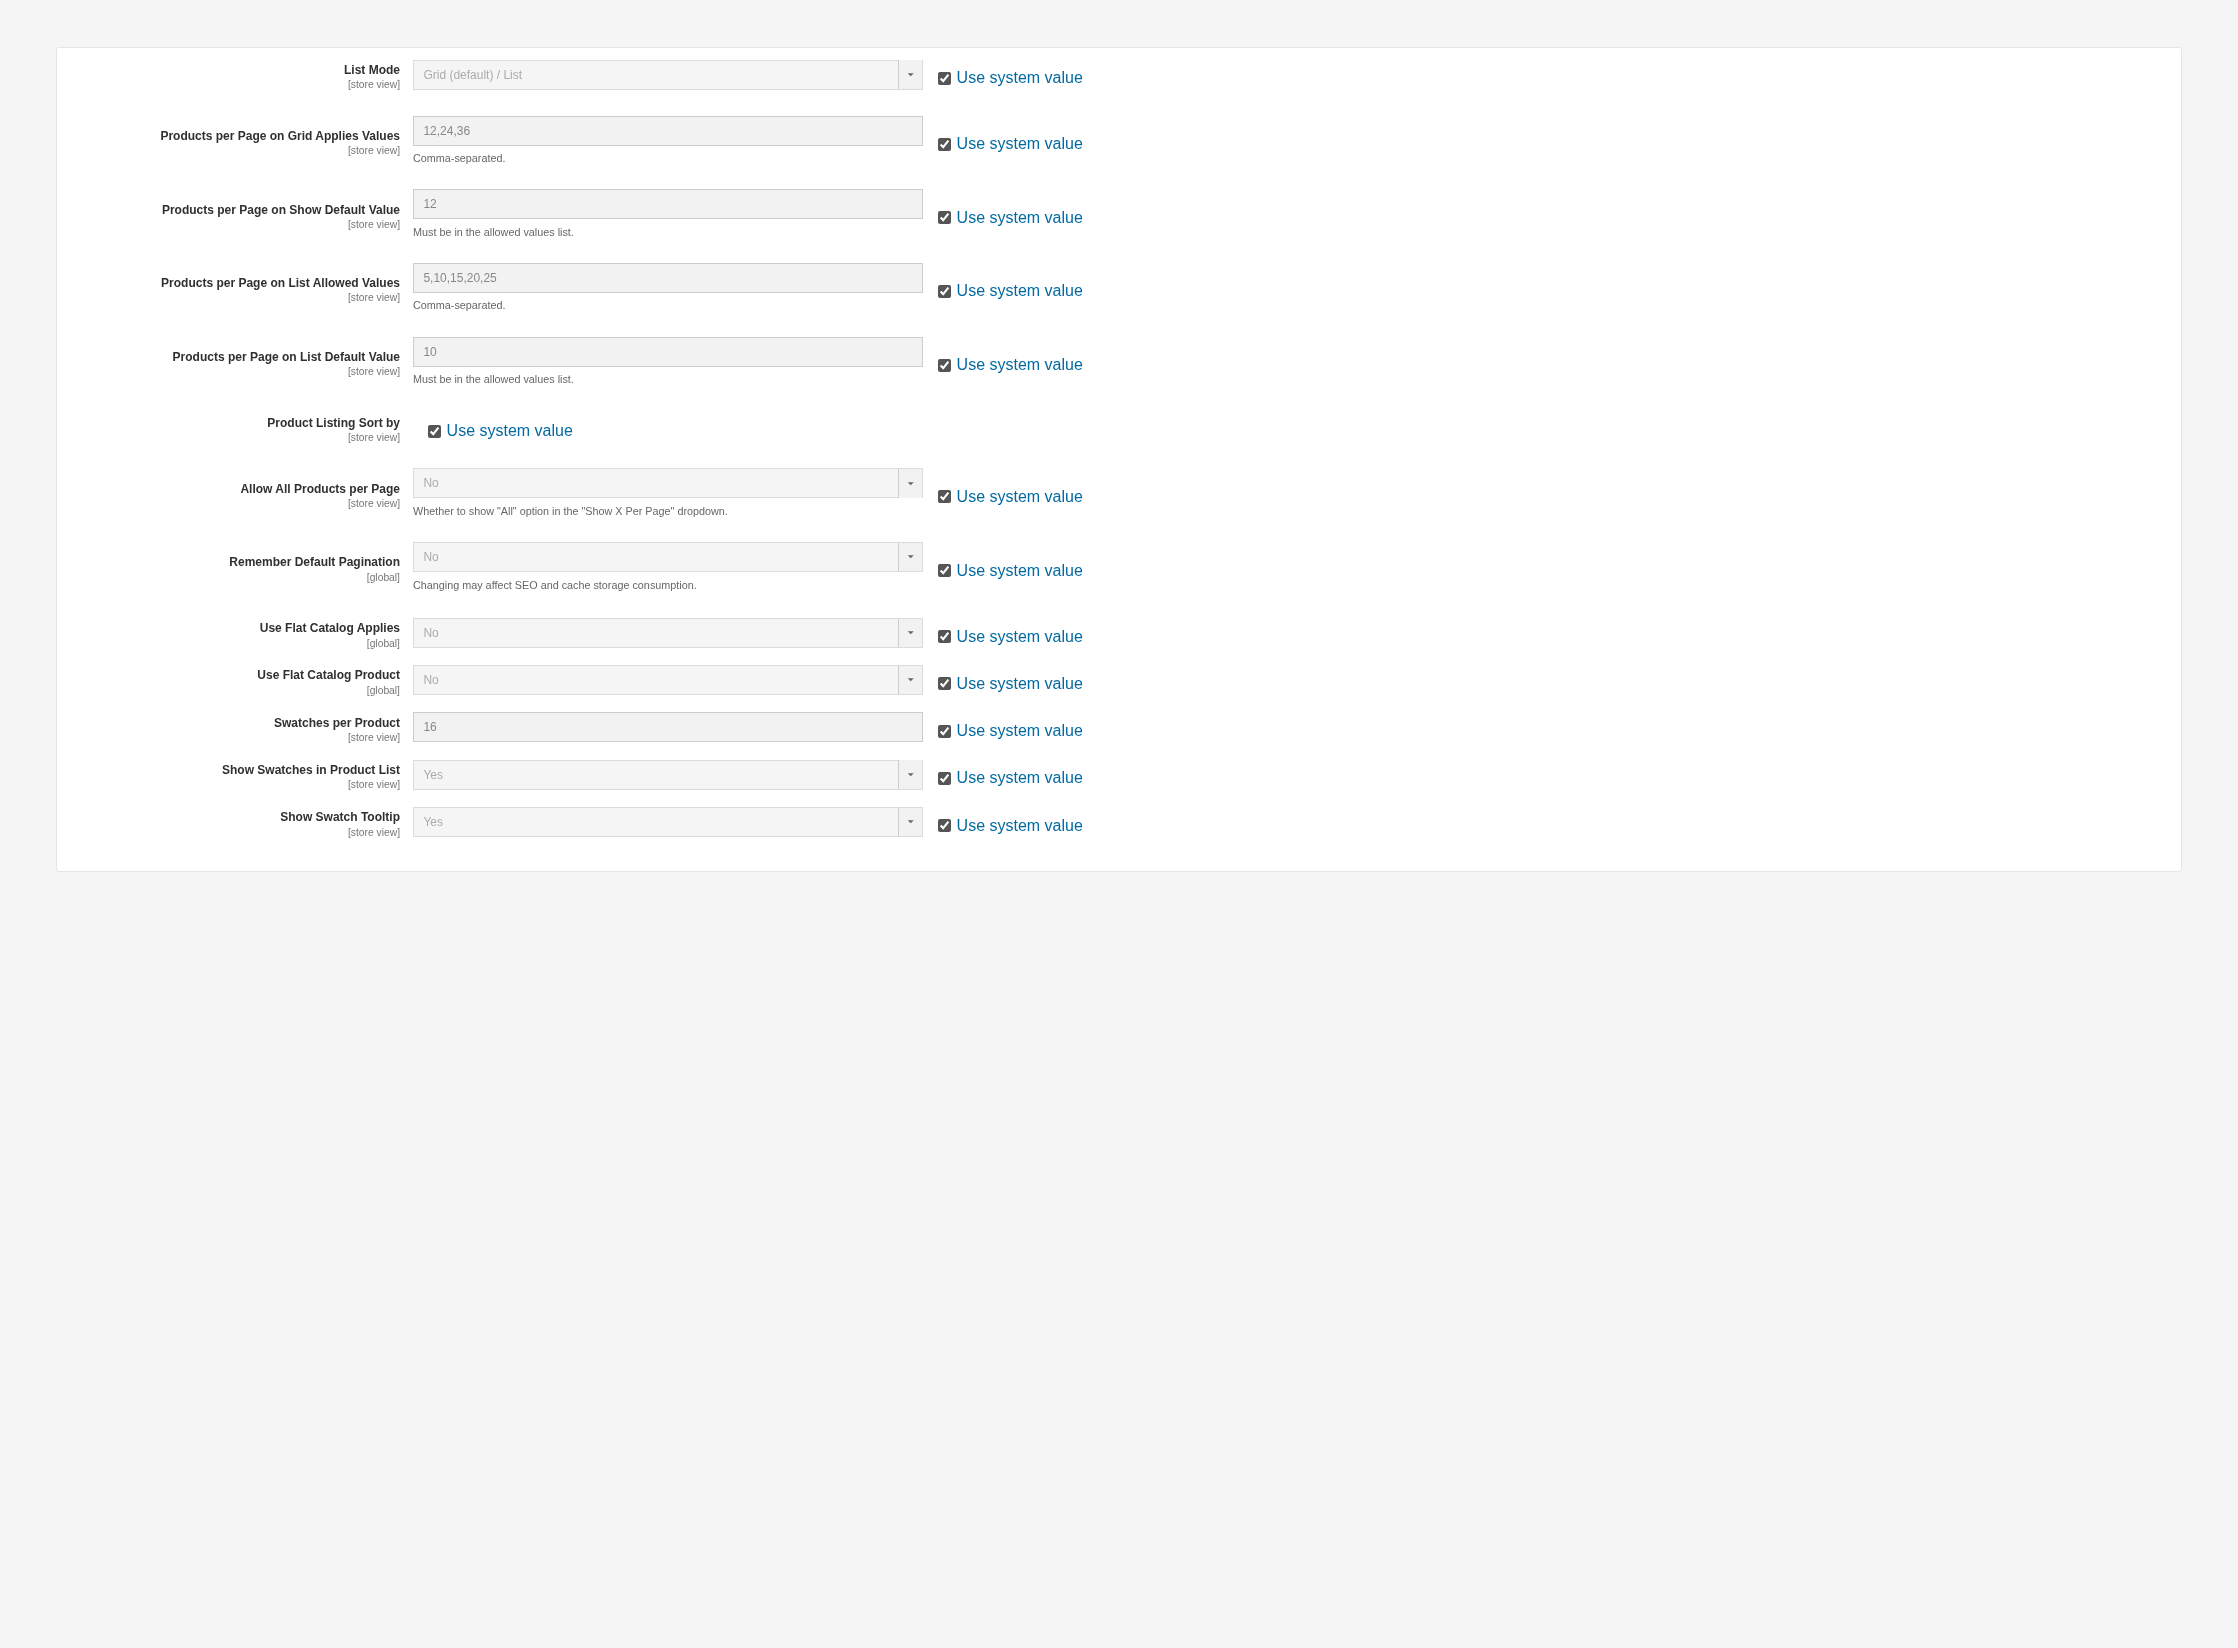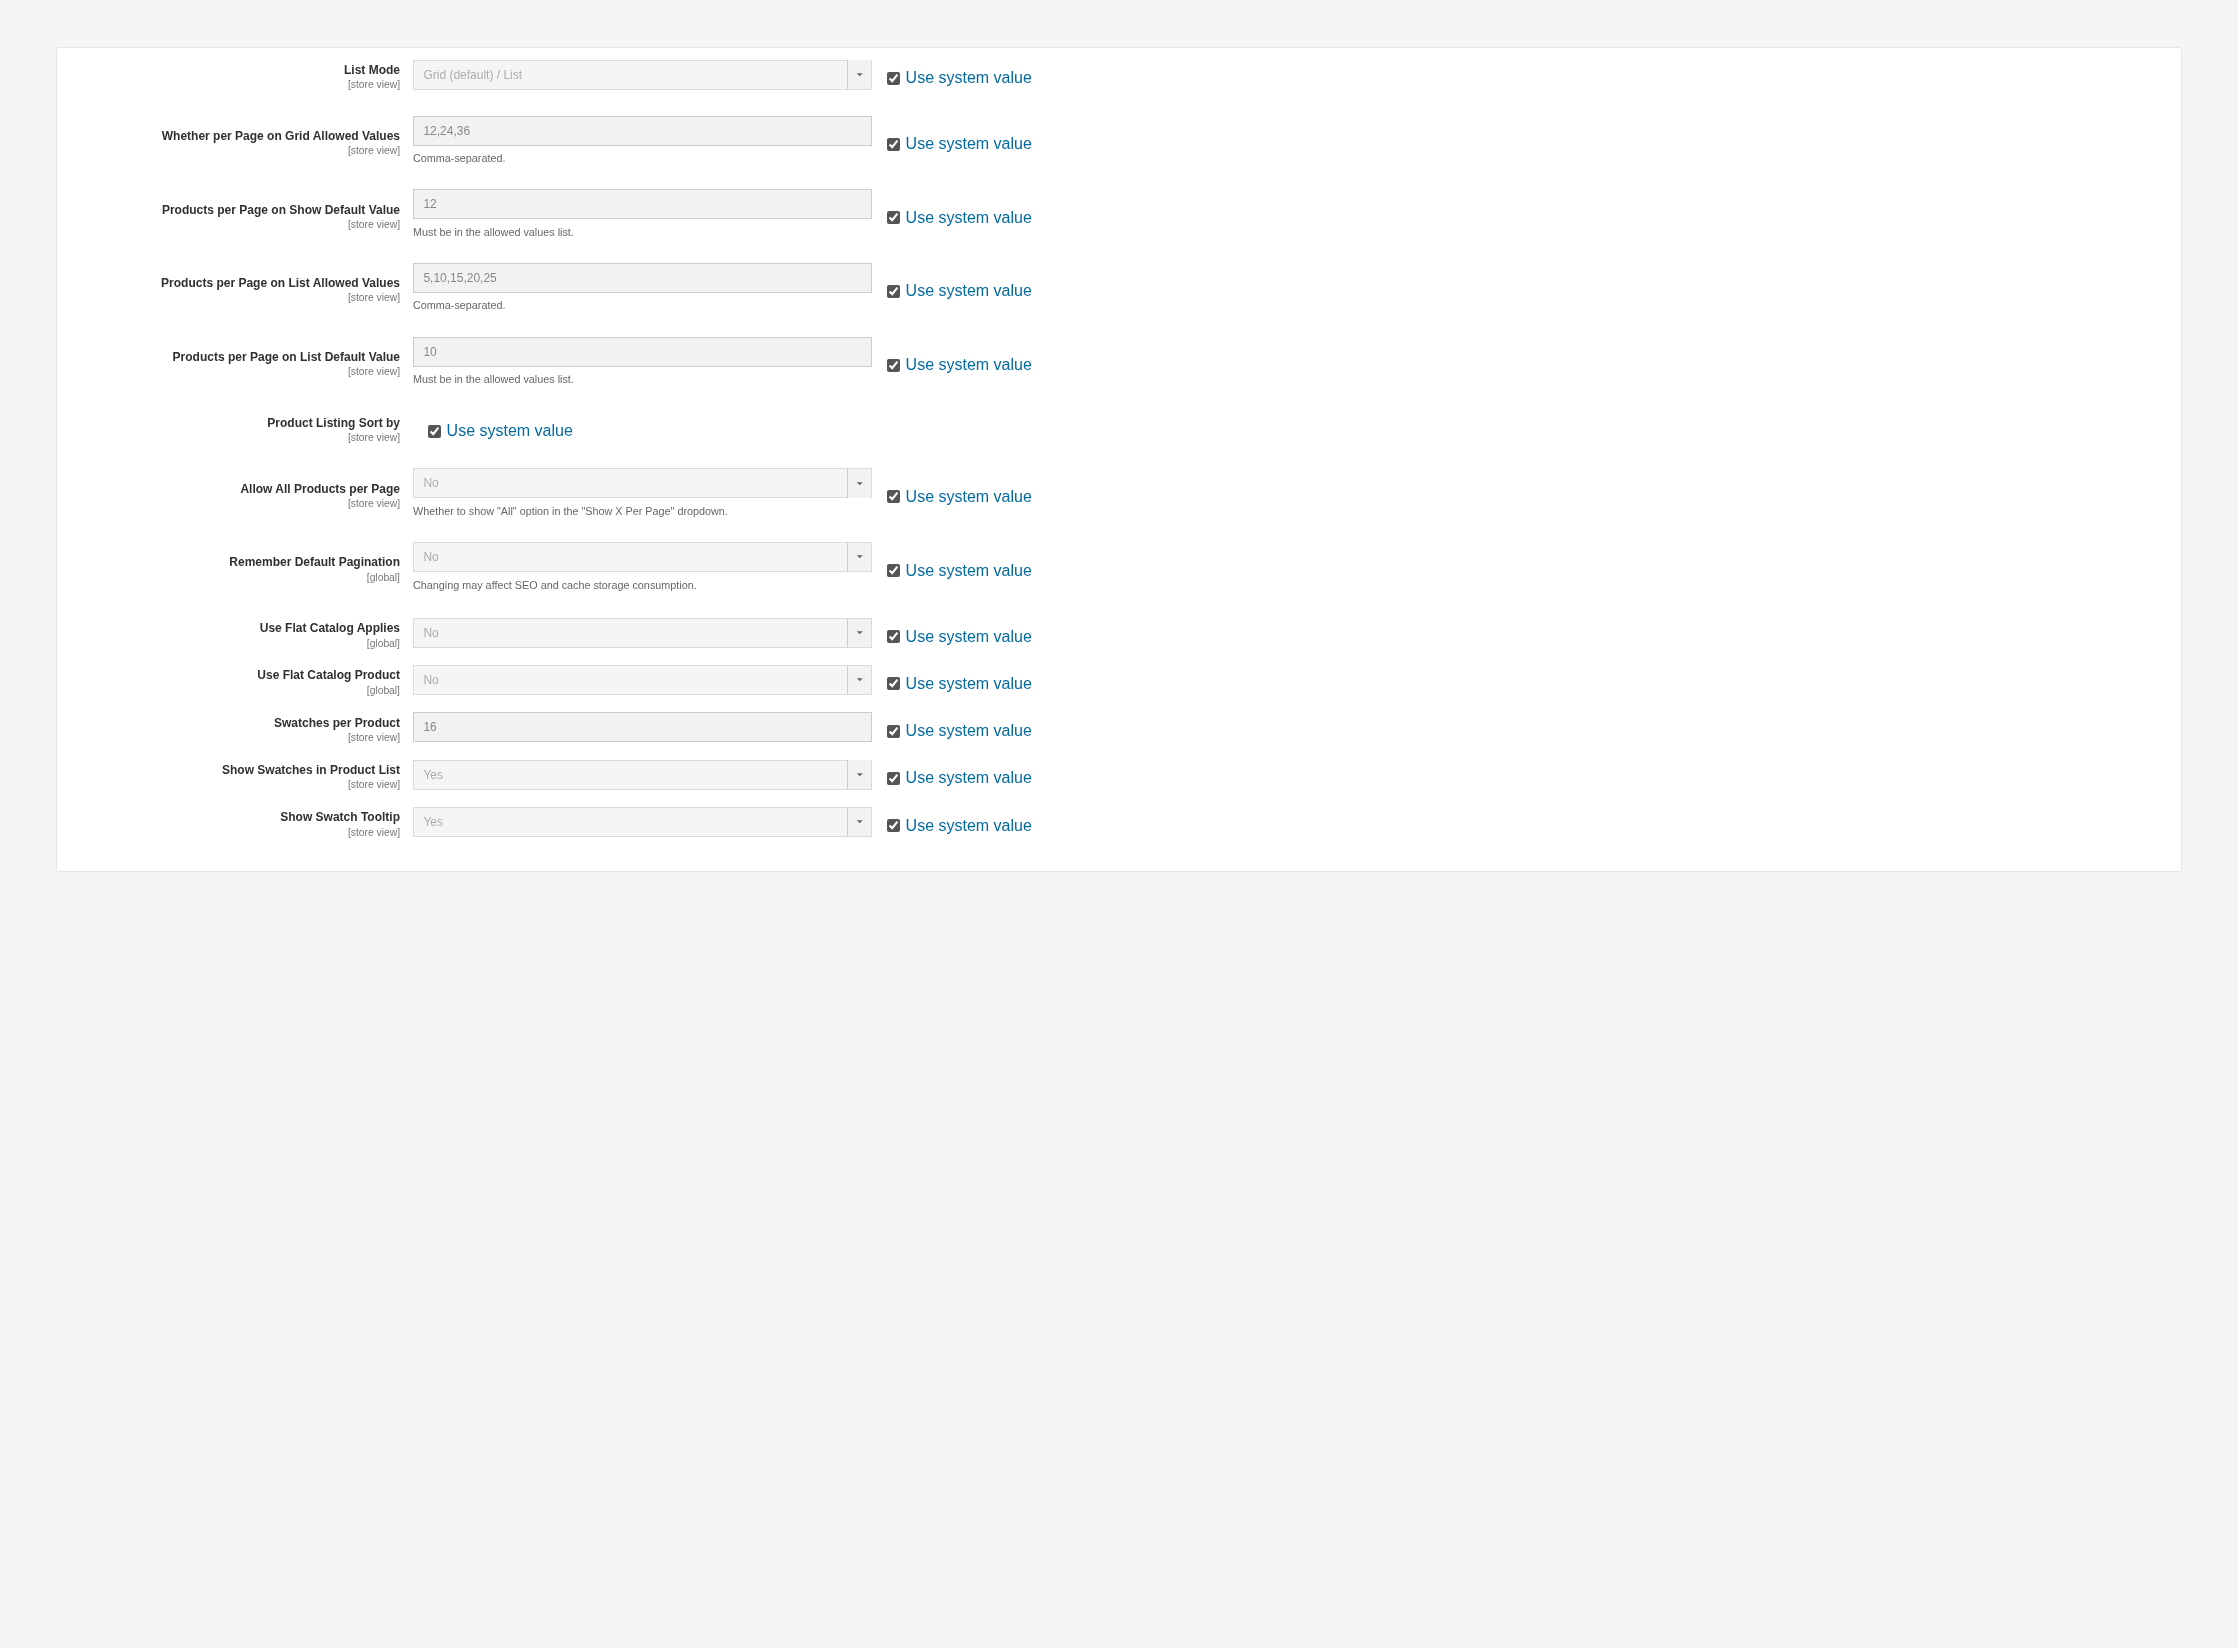--- a/index.html
+++ b/index.html
@@ -57,21 +57,21 @@
     color: #303030;
     line-height: 1.2;
   }
   .scope-text {
     font-size: 10.3px;
     color: #777;
     line-height: 1.3;
     margin-top: 0.9px;
   }
   .input-col {
-    width: 459px;
+    width: 510px;
   }
   .text-input, .select-input {
     width: 100%;
     height: 30px;
     border: 0.9px solid #ccc;
     background: #f2f2f2;
     color: #888;
     padding: 0 9.4px;
     font-size: 12px;
     font-family: inherit;
@@ -151,21 +151,21 @@
         </div>
       </div>
       <div class="check-col">
         <input type="checkbox" checked="" style="">
         <span class="check-label">Use system value</span>
       </div>
     </div>
 
     <div class="form-row">
       <div class="label-col">
-        <div class="label-text">Whether per Page on Grid Allowed Values</div>
+        <div class="label-text">Products per Page on Grid Applies Values</div>
         <div class="scope-text">[store view]</div>
       </div>
       <div class="input-col">
         <input class="text-input" disabled="" value="12,24,36" style="">
         <div class="help-text">Comma-separated.</div>
       </div>
       <div class="check-col">
         <input type="checkbox" checked="" style="">
         <span class="check-label">Use system value</span>
       </div>

